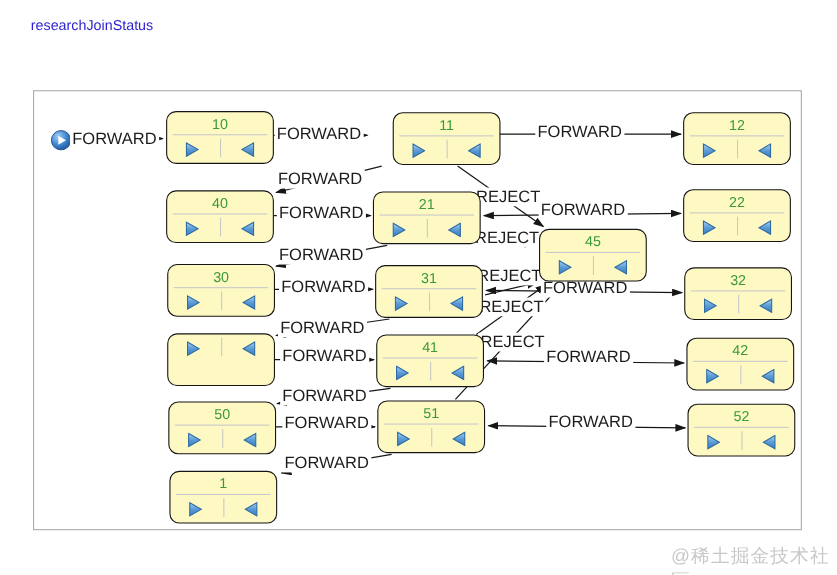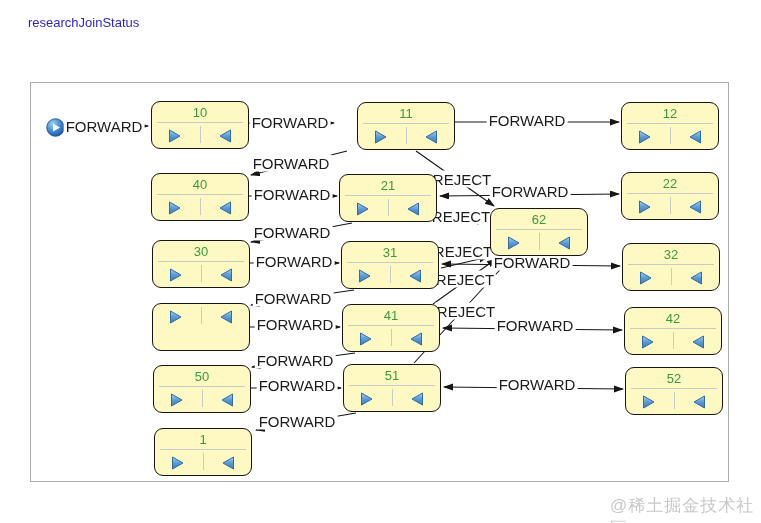--- a/index.html
+++ b/index.html
@@ -165,21 +165,21 @@
           <svg width="13" height="14" viewBox="0 0 13 14">
             <polygon points="1.5,1 12,7 1.5,13" fill="url(#triGrad)" stroke="#2e6da4" stroke-width="1"></polygon>
           </svg>
           <div class="vdiv"></div>
           <svg width="13" height="14" viewBox="0 0 13 14">
             <polygon points="11.5,1 1,7 11.5,13" fill="url(#triGrad)" stroke="#2e6da4" stroke-width="1"></polygon>
           </svg>
         </div>
       </div>
       <div class="node" style="left: 490px; top: 208px;">
-        <div class="num">62</div>
+        <div class="num">45</div>
         <div class="nbody">
           <svg width="13" height="14" viewBox="0 0 13 14">
             <polygon points="1.5,1 12,7 1.5,13" fill="url(#triGrad)" stroke="#2e6da4" stroke-width="1"></polygon>
           </svg>
           <div class="vdiv"></div>
           <svg width="13" height="14" viewBox="0 0 13 14">
             <polygon points="11.5,1 1,7 11.5,13" fill="url(#triGrad)" stroke="#2e6da4" stroke-width="1"></polygon>
           </svg>
         </div>
       </div>

